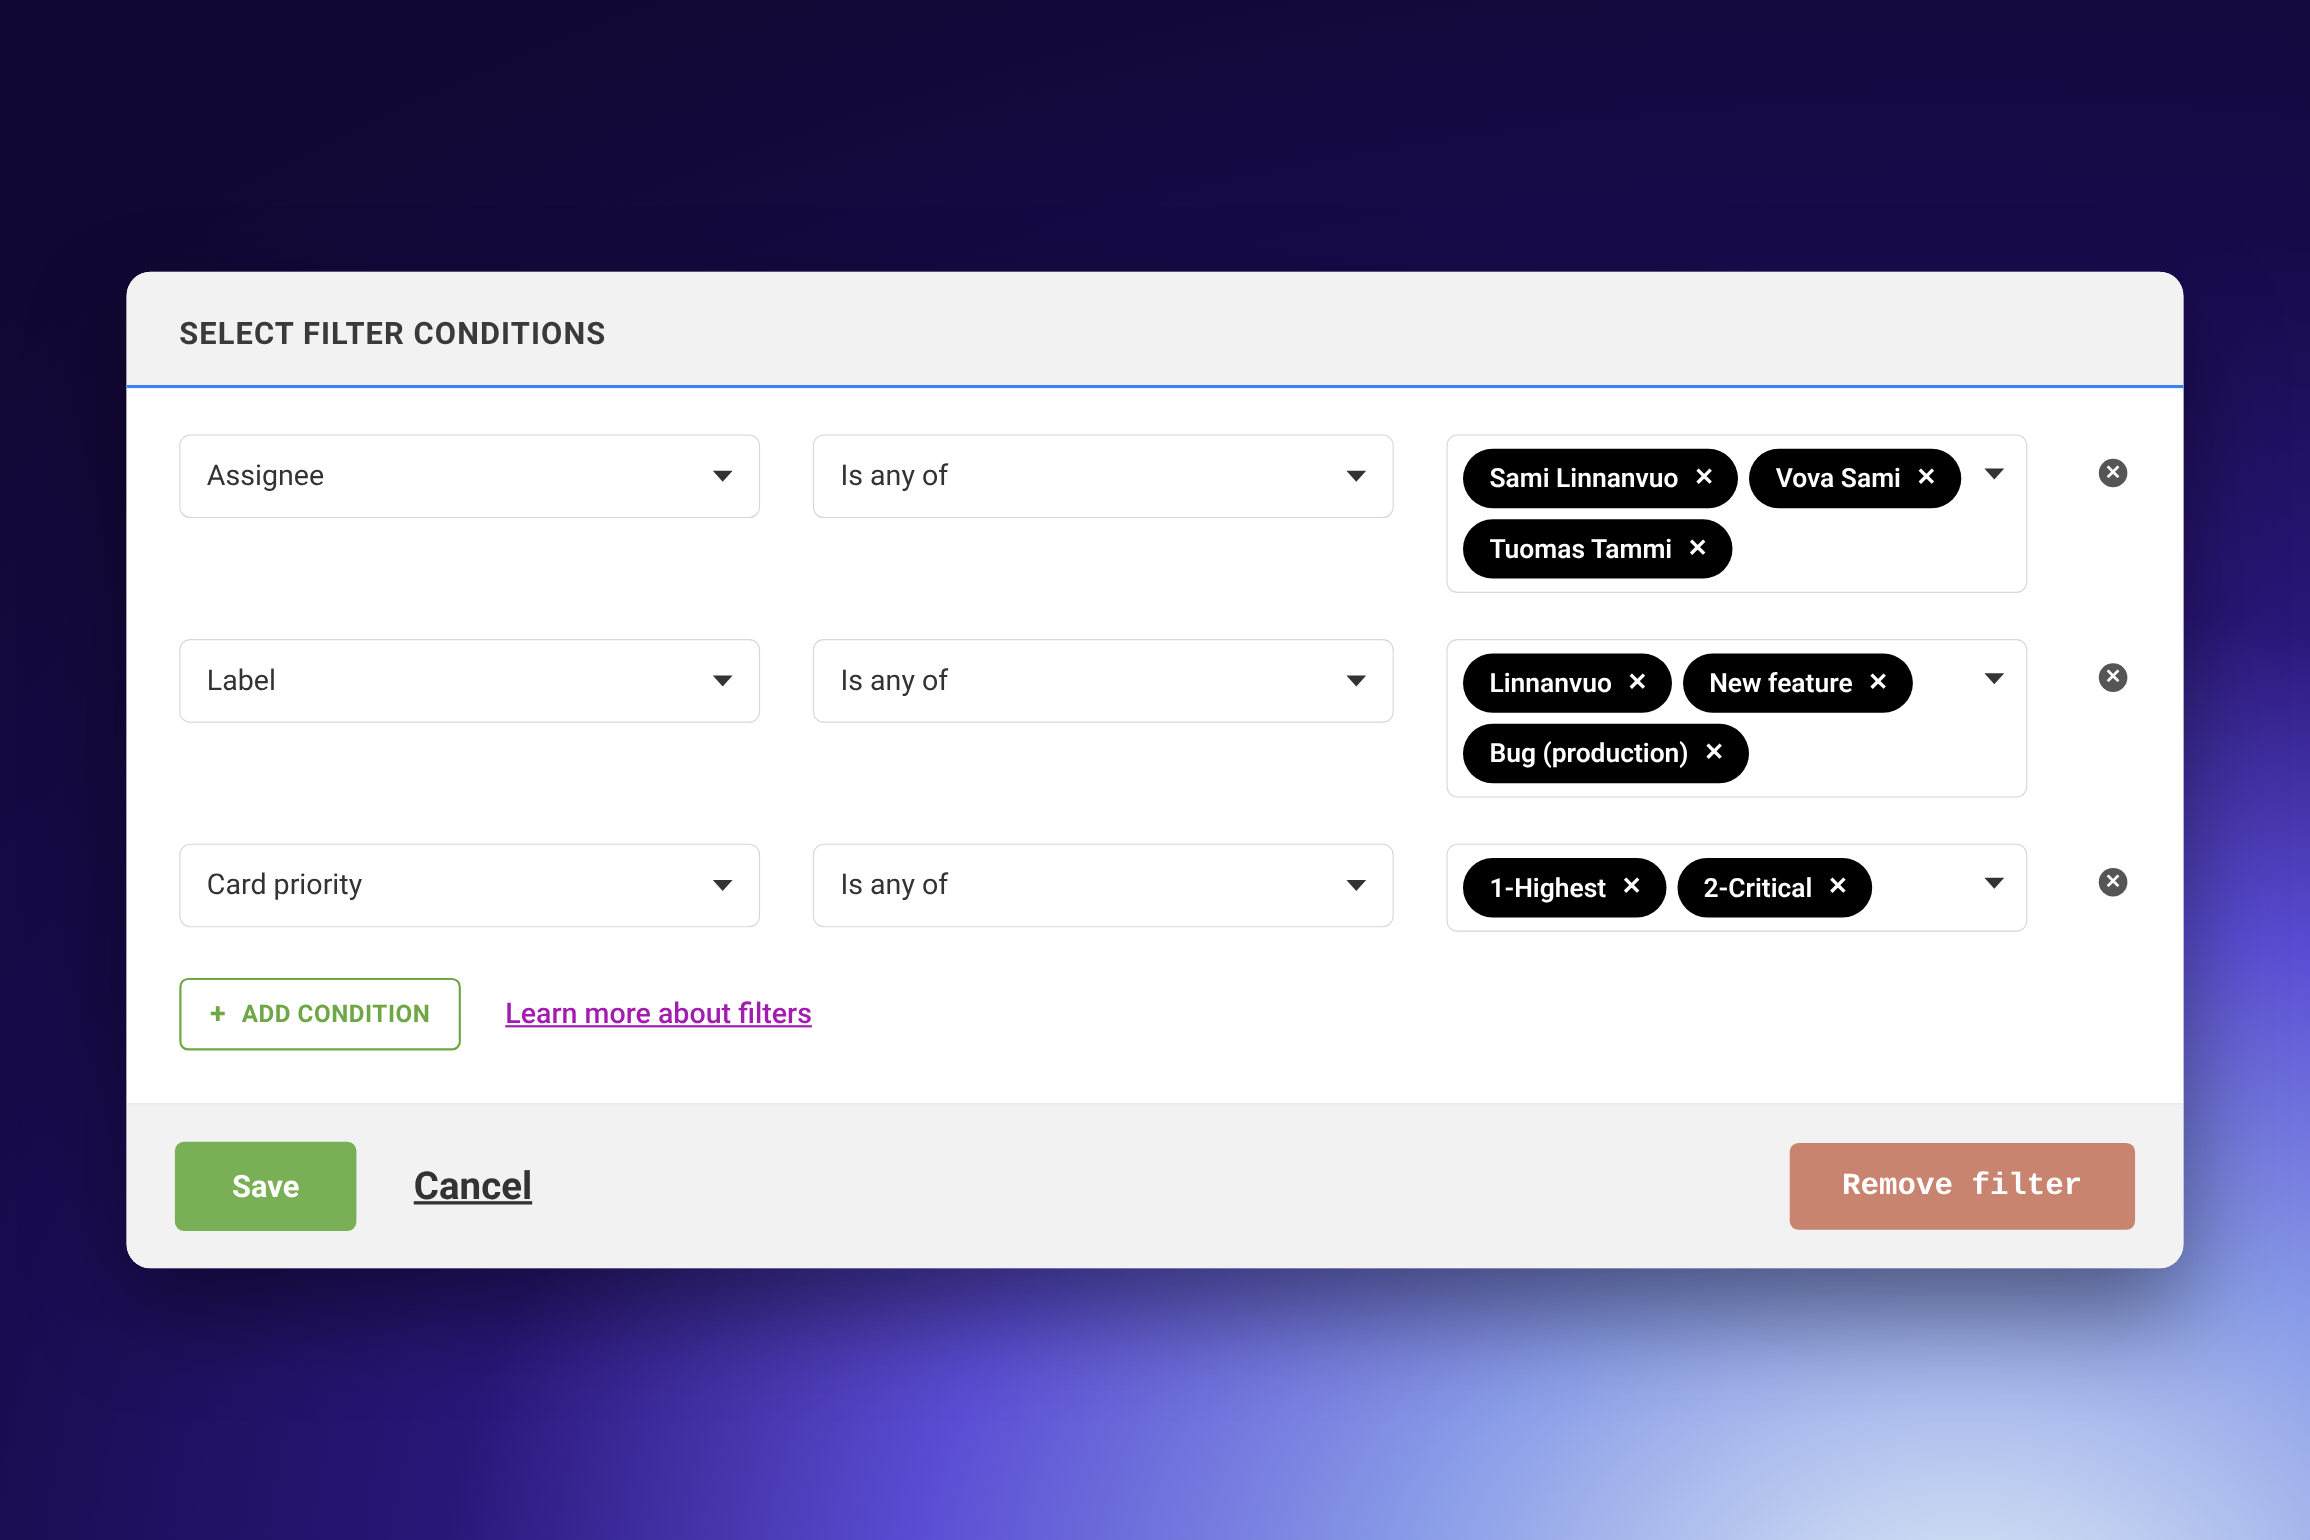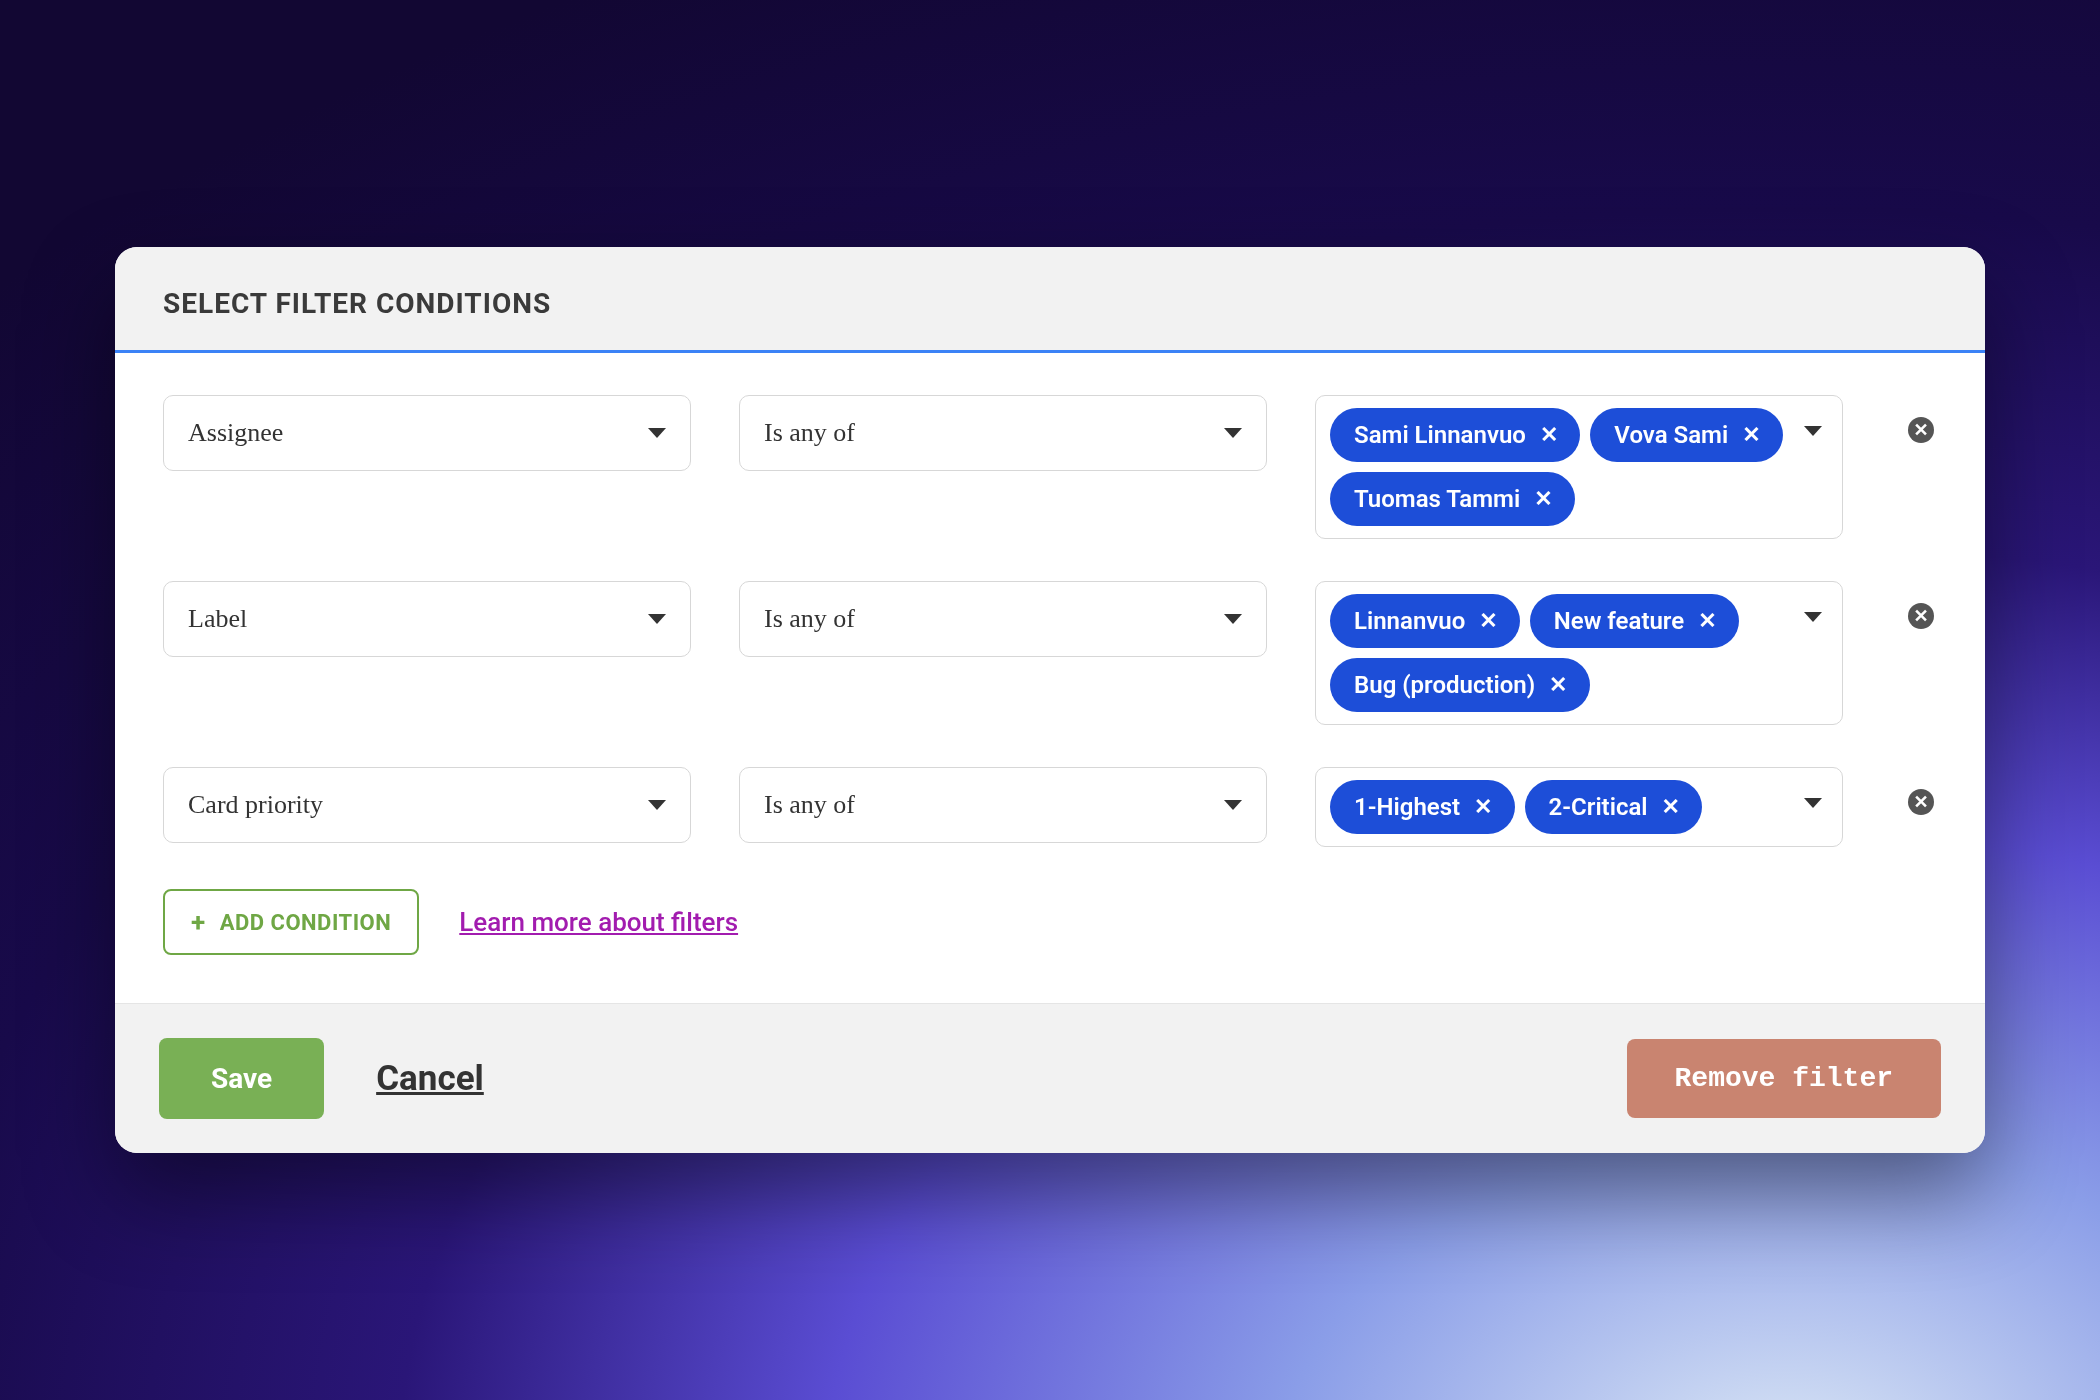--- a/index.html
+++ b/index.html
@@ -61,21 +61,20 @@
       display: flex;
       align-items: center;
       justify-content: space-between;
       padding: 0 24px;
       cursor: pointer;
     }
 
     .select-label {
       font-size: 26px;
       color: #333;
-      font-family: Liberation Serif, serif;
     }
 
     .caret-down {
       width: 0;
       height: 0;
       border-left: 9px solid transparent;
       border-right: 9px solid transparent;
       border-top: 10px solid #333;
     }
 
@@ -93,21 +92,21 @@
 
     .chips-wrap {
       display: flex;
       flex-wrap: wrap;
       gap: 10px;
       flex: 1;
       padding-right: 30px;
     }
 
     .chip {
-      background: #1d4ed8;
+      background: #000000;
       color: #fff;
       border-radius: 999px;
       padding: 13px 22px 13px 24px;
       display: flex;
       align-items: center;
       gap: 14px;
       font-size: 24px;
       font-weight: 600;
       white-space: nowrap;
     }

